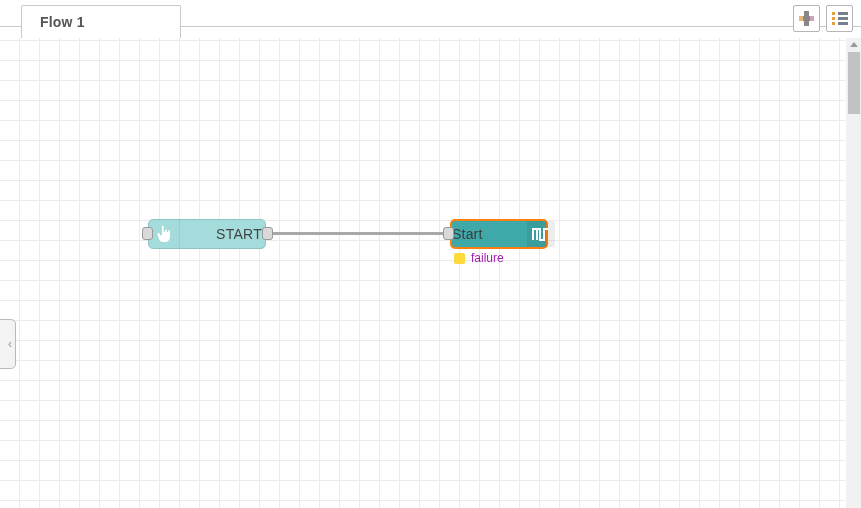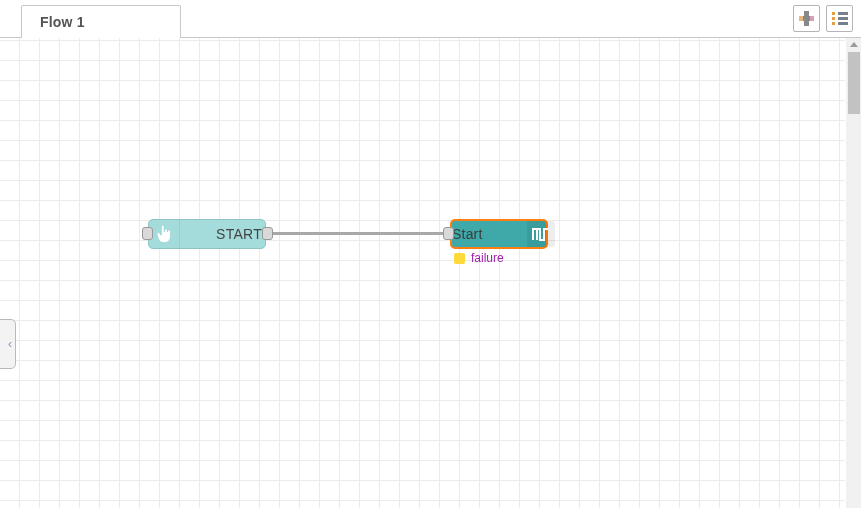--- a/index.html
+++ b/index.html
@@ -20,21 +20,21 @@
     width: 861px;
     height: 508px;
     background: #ffffff;
   }
 
   
   .header {
     position: absolute;
     left: 0; top: 0;
     width: 861px;
-    height: 38px;
+    height: 27px;
     background: #ffffff;
     border-bottom: 1px solid #c8c8c8;
     box-sizing: border-box;
   }
   .tabs {
     position: absolute;
     left: 0; top: 0;
     height: 38px;
     display: flex;
     align-items: flex-end;

